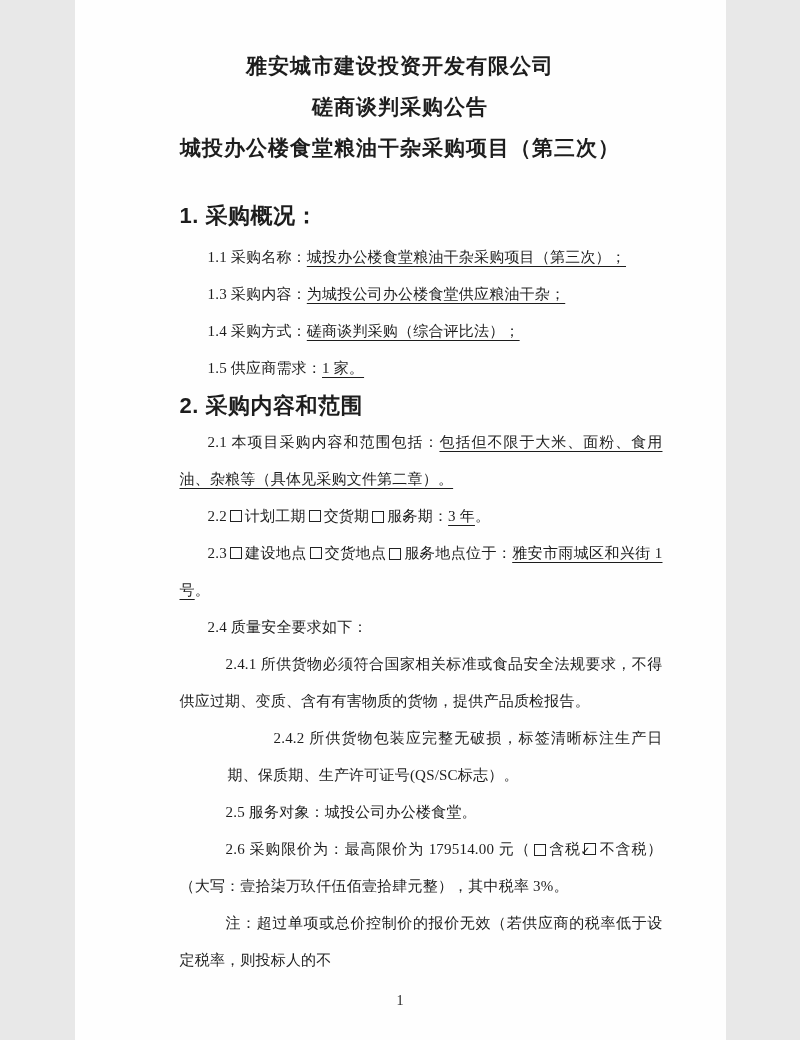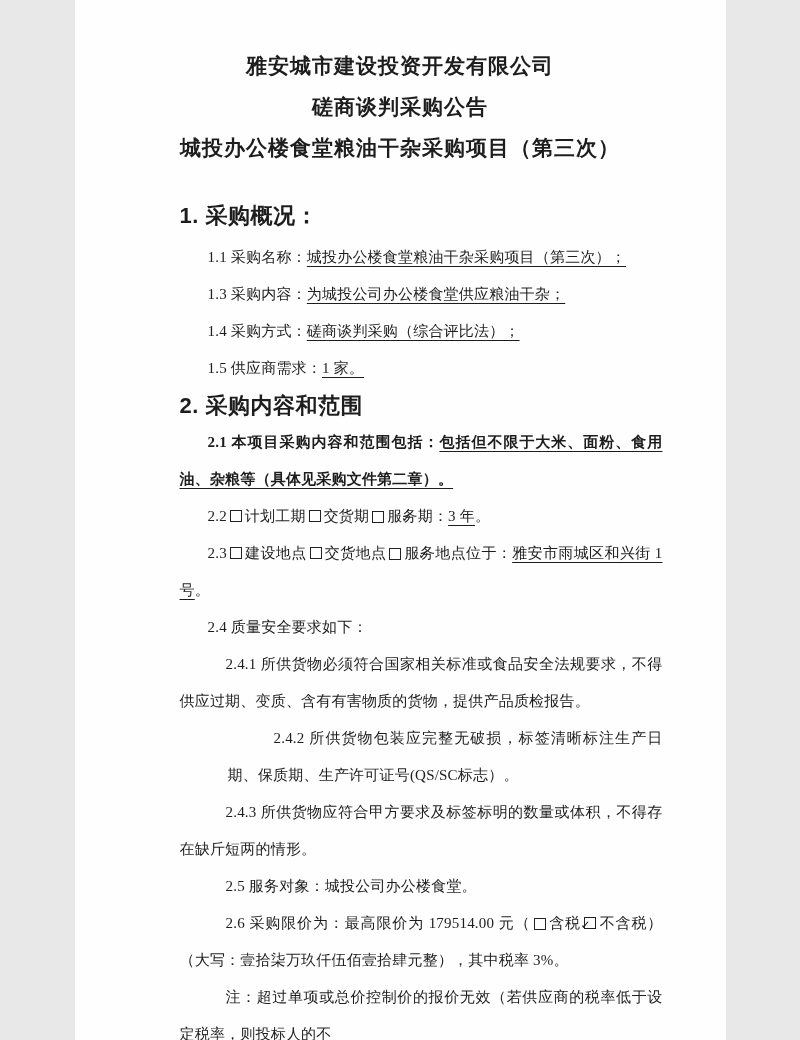--- a/index.html
+++ b/index.html
@@ -48,27 +48,26 @@
     <span class="title-line">城投办公楼食堂粮油干杂采购项目（第三次）</span>
   </div>
 
   <div class="content">
       <p class="doc-line h1 gap-top-lg" style="text-indent: 0px;"><span>1. 采购概况：</span></p>
       <p class="doc-line gap-top-sm" style="text-indent: 28px;"><span>1.1 采购名称：</span><span class="u">城投办公楼食堂粮油干杂采购项目（第三次）；</span></p>
       <p class="doc-line" style="text-indent: 28px;"><span>1.3 采购内容：</span><span class="u">为城投公司办公楼食堂供应粮油干杂；</span></p>
       <p class="doc-line" style="text-indent: 28px;"><span>1.4 采购方式：</span><span class="u">磋商谈判采购（综合评比法）；</span></p>
       <p class="doc-line" style="text-indent: 28px;"><span>1.5 供应商需求：</span><span class="u">1 家。</span></p>
       <p class="doc-line h1" style="text-indent: 0px;"><span>2. 采购内容和范围</span></p>
-      <p class="doc-line" style="text-indent: 28px; font-weight: bold;"><span>2.1 本项目采购内容和范围包括：</span><span class="u">包括但不限于大米、面粉、食用油、杂粮等（具体见采购文件第二章）。</span></p>
+      <p class="doc-line" style="text-indent: 28px;"><span>2.1 本项目采购内容和范围包括：</span><span class="u">包括但不限于大米、面粉、食用油、杂粮等（具体见采购文件第二章）。</span></p>
       <p class="doc-line" style="text-indent: 28px;"><span>2.2</span><span class="cb"></span><span>计划工期</span><span class="cb"></span><span>交货期</span><span class="cb">✓</span><span>服务期：</span><span class="u">3 年</span><span>。</span></p>
       <p class="doc-line" style="text-indent: 28px;"><span>2.3</span><span class="cb"></span><span>建设地点</span><span class="cb"></span><span>交货地点</span><span class="cb">✓</span><span>服务地点位于：</span><span class="u">雅安市雨城区和兴街 1 号</span><span>。</span></p>
       <p class="doc-line" style="text-indent: 28px;"><span>2.4 质量安全要求如下：</span></p>
       <p class="doc-line" style="text-indent: 46px;"><span>2.4.1 所供货物必须符合国家相关标准或食品安全法规要求，不得供应过期、变质、含有有害物质的货物，提供产品质检报告。</span></p>
       <p class="doc-line" style="text-indent: 46px; margin-left: 48px;"><span>2.4.2 所供货物包装应完整无破损，标签清晰标注生产日期、保质期、生产许可证号(QS/SC标志）。</span></p>
-      <p class="doc-line" style="text-indent: 46px;"><span>2.4.3 所供货物应符合甲方要求及标签标明的数量或体积，不得存在缺斤短两的情形。</span></p>
       <p class="doc-line" style="text-indent: 46px;"><span>2.5 服务对象：城投公司办公楼食堂。</span></p>
       <p class="doc-line" style="text-indent: 46px;"><span>2.6 采购限价为：最高限价为 179514.00 元（</span><span class="cb">✓</span><span>含税</span><span class="cb"></span><span>不含税）（大写：壹拾柒万玖仟伍佰壹拾肆元整），其中税率 3%。</span></p>
       <p class="doc-line" style="text-indent: 46px;"><span>注：超过单项或总价控制价的报价无效（若供应商的税率低于设定税率，则投标人的不</span></p>
     </div>
 
   <div class="page-num">1</div>
 
 </div>
 
 </body></html>

